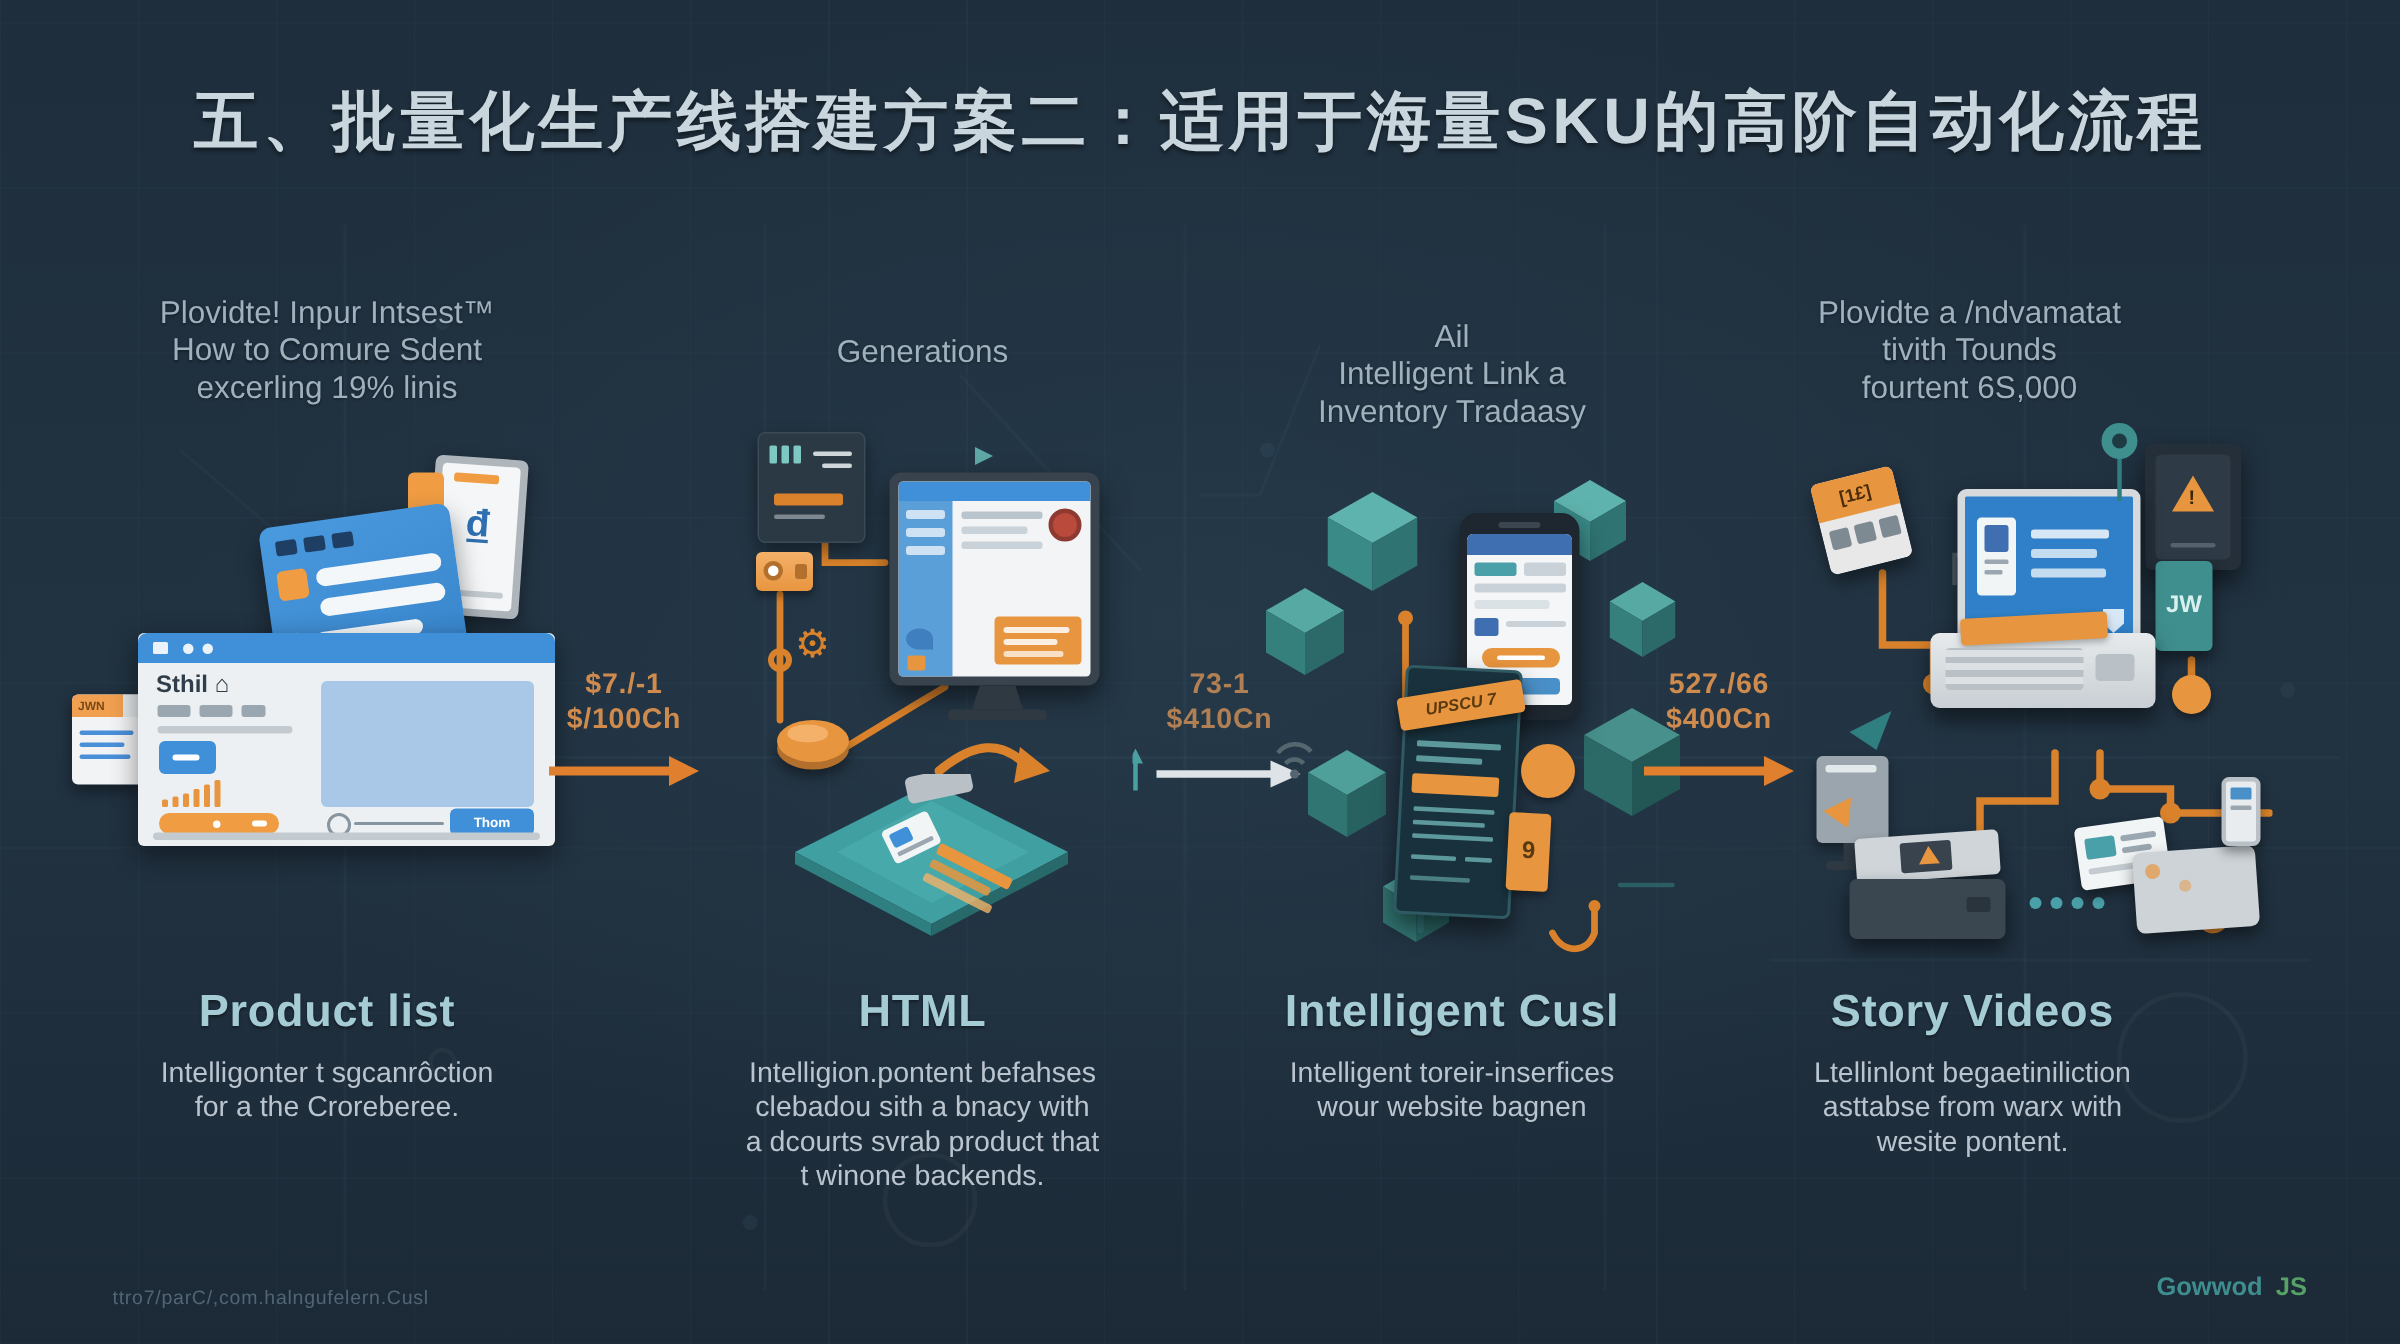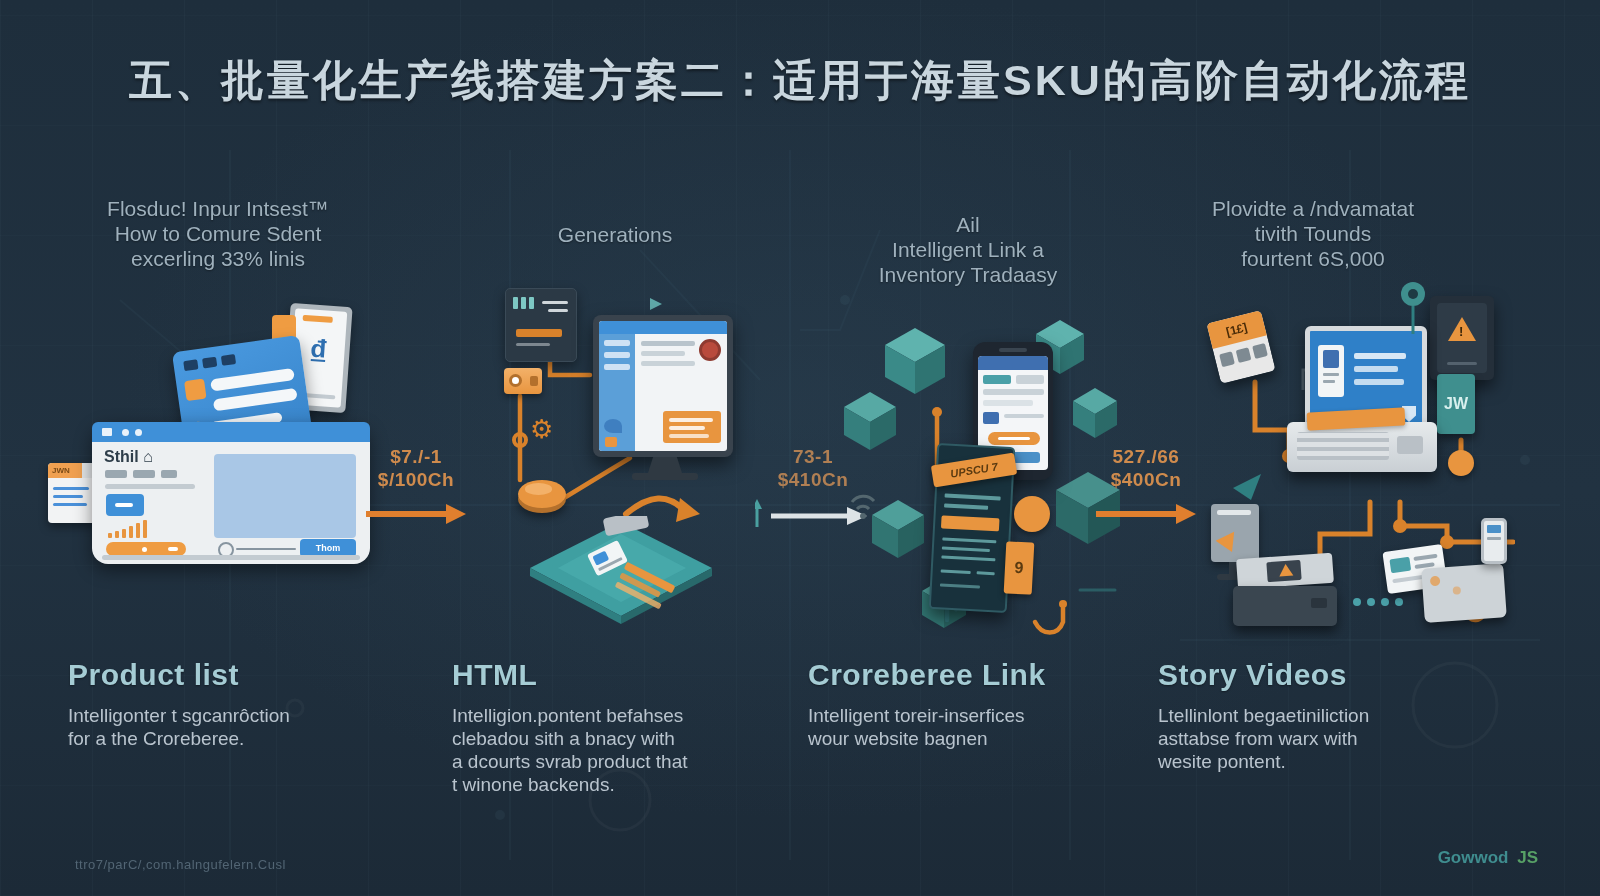--- a/index.html
+++ b/index.html
@@ -15,35 +15,35 @@
       repeating-linear-gradient(0deg, rgba(150,190,210,.02) 0 1px, rgba(0,0,0,0) 1px 110px),
       linear-gradient(180deg,#1e2e3c 0%,#213241 55%,#1c2a37 100%);
   }
   .abs{position:absolute;}
   .title{
     position:absolute;top:52px;left:0;width:100%;text-align:center;margin:0;
     font-size:43px;font-weight:bold;color:#c9d6de;letter-spacing:3px;
     text-shadow:0 2px 3px rgba(0,0,0,.45);
   }
   .col-header{position:absolute;text-align:center;color:#9fb1bd;font-size:21px;line-height:25px;text-shadow:0 1px 2px rgba(0,0,0,.4);}
-  .col-title{position:absolute;}
+  .col-title{position:absolute;text-align:center;}
   .col-title .big{font-size:30px;font-weight:bold;color:#a5ccd4;letter-spacing:.5px;margin-bottom:12px;text-shadow:0 1px 2px rgba(0,0,0,.4);}
   .col-title .sub{font-size:19px;line-height:23px;color:#b9c4ce;}
   .arrow-group{position:absolute;text-align:center;}
   .arrow-label{font-size:19px;font-weight:bold;line-height:23px;letter-spacing:.5px;}
   .arrow-label.orange{color:#cf8b4d;}
   .arrow-label.brown{color:#b07f53;}
   .footer-left{position:absolute;left:75px;top:857px;font-size:13px;color:#526574;letter-spacing:.5px;}
   .footer-right{position:absolute;right:62px;top:848px;font-size:17px;font-weight:bold;}
   .footer-right .brand{color:#3f8d8f;}
   .footer-right .suffix{color:#57a066;margin-left:4px;}
 
   
   .illus{position:absolute;}
-  .win{position:absolute;background:#edf0f2;border-radius:16px;box-shadow:0 6px 18px rgba(0,0,0,.45);}
+  .win{position:absolute;background:#edf0f2;border-radius:4px;box-shadow:0 6px 18px rgba(0,0,0,.45);}
   .win .tbar{position:absolute;left:0;top:0;right:0;height:20px;background:#3f90d8;border-radius:6px 6px 0 0;}
   .dot{position:absolute;border-radius:50%;}
   .chip{position:absolute;background:#9aa7b0;border-radius:2px;}
   .hbar{position:absolute;background:#c3cbd1;border-radius:3px;}
   .bluebtn{position:absolute;background:#3f90d8;border-radius:4px;}
   .orangebar{position:absolute;background:#ef9c42;border-radius:7px;}
   .barchart{position:absolute;display:flex;align-items:flex-end;gap:3px;}
   .barchart i{display:block;width:4px;background:#e8953f;border-radius:1px;}
   .panel-blue{position:absolute;background:linear-gradient(160deg,#4a9ae0,#2f7ac0);border-radius:8px;box-shadow:0 8px 16px rgba(0,0,0,.4);}
   .inputrow{position:absolute;background:#f4f7f9;border-radius:6px;}
@@ -116,23 +116,23 @@
       <circle cx="295" cy="215" r="5"></circle>
         <circle cx="845" cy="300" r="5"></circle>
         <circle cx="500" cy="815" r="5"></circle>
         <circle cx="1525" cy="460" r="5"></circle>
     </g>
   </svg>
 
   <h1 class="title">五、批量化生产线搭建方案二：适用于海量SKU的高阶自动化流程</h1>
 
   <div class="col-header" style="left:68px;top:196px;width:300px;">
-    <div>Flosduc! Inpur Intsest™</div>
+    <div>Plovidte! Inpur Intsest™</div>
     <div>How to Comure Sdent</div>
-    <div>excerling 33% linis</div>
+    <div>excerling 19% linis</div>
   </div>
   <div class="col-header" style="left:455px;top:222px;width:320px;">
     <div>Generations</div>
   </div>
   <div class="col-header" style="left:818px;top:212px;width:300px;">
     <div>Ail</div>
     <div>Intelligent Link a</div>
     <div>Inventory Tradaasy</div>
   </div>
   <div class="col-header" style="left:1163px;top:196px;width:300px;">
@@ -536,21 +536,21 @@
   <div class="col-title" style="left:452px;top:658px;width:326px;">
     <div class="big">HTML</div>
     <div class="sub">
       <div>Intelligion.pontent befahses</div>
       <div>clebadou sith a bnacy with</div>
       <div>a dcourts svrab product that</div>
       <div>t winone backends.</div>
     </div>
   </div>
   <div class="col-title" style="left:808px;top:658px;width:320px;">
-    <div class="big">Croreberee Link</div>
+    <div class="big">Intelligent Cusl</div>
     <div class="sub">
       <div>Intelligent toreir-inserfices</div>
       <div>wour website bagnen</div>
     </div>
   </div>
   <div class="col-title" style="left:1158px;top:658px;width:314px;">
     <div class="big">Story Videos</div>
     <div class="sub">
       <div>Ltellinlont begaetiniliction</div>
       <div>asttabse from warx with</div>

